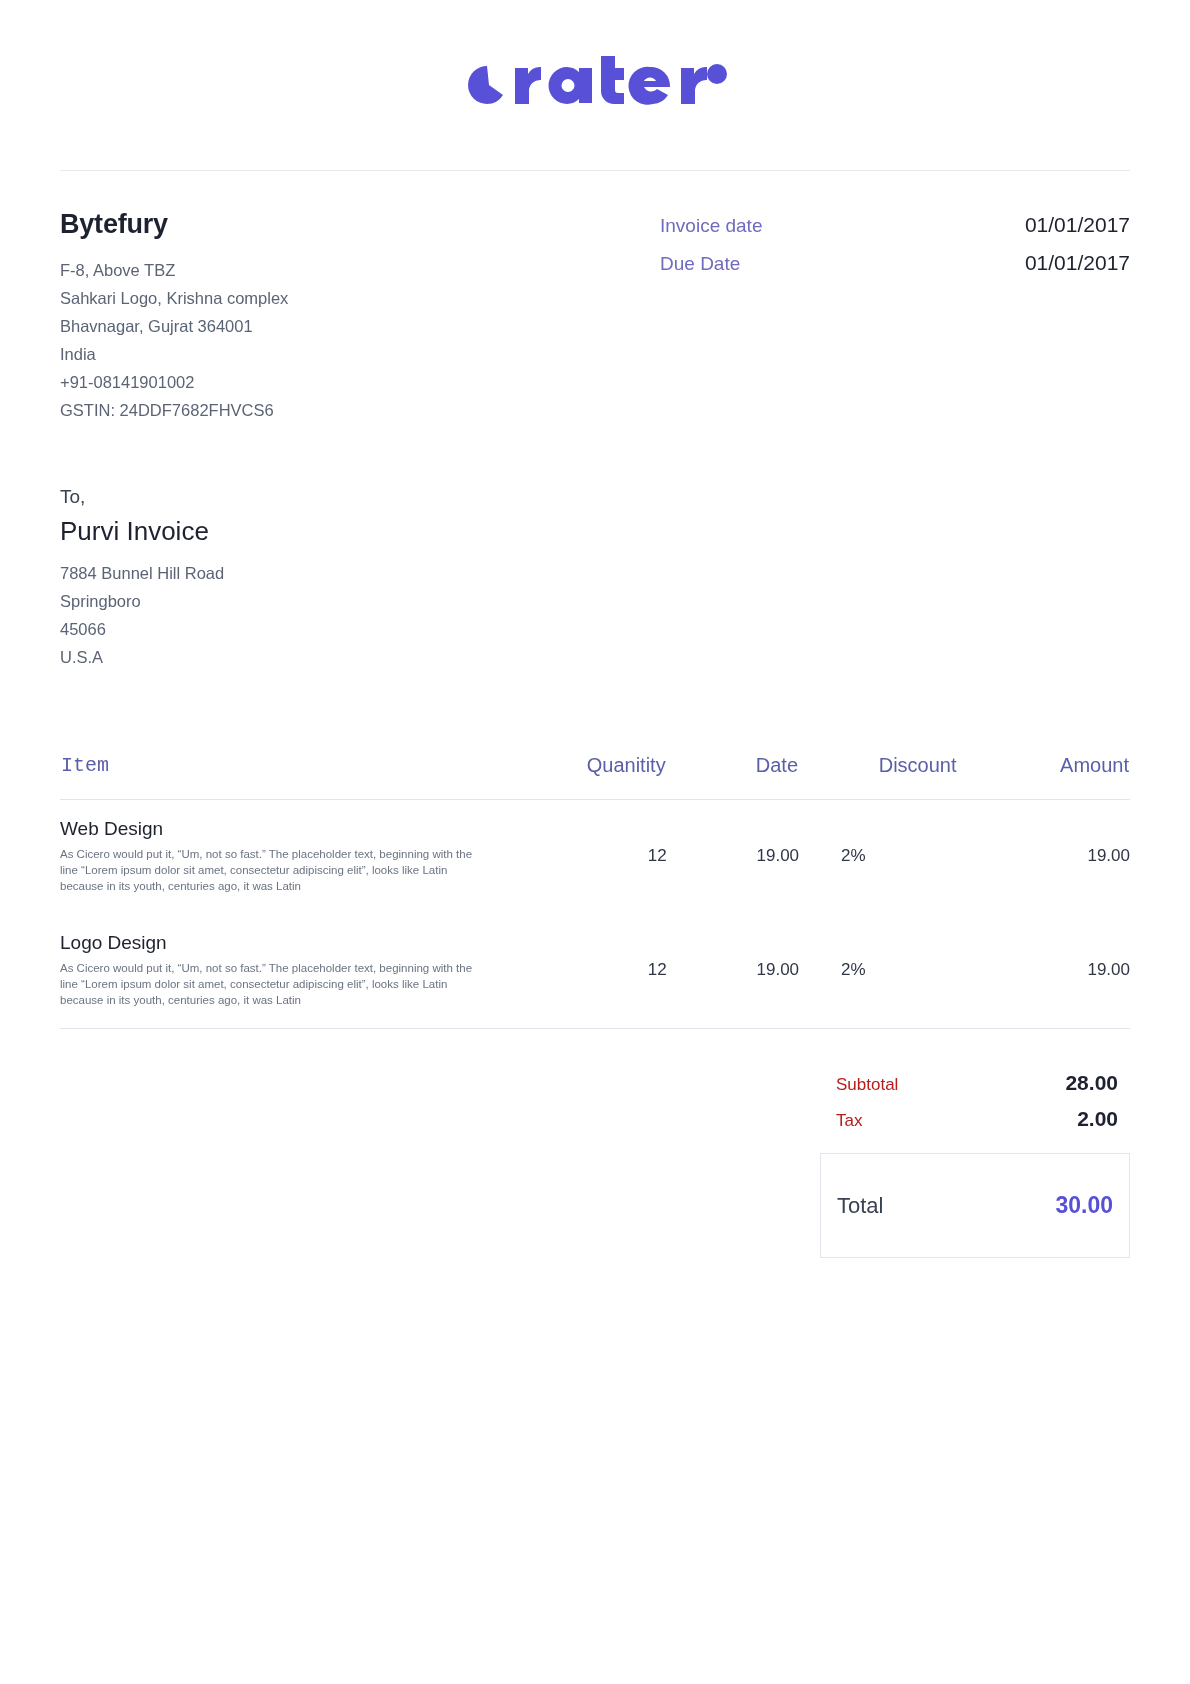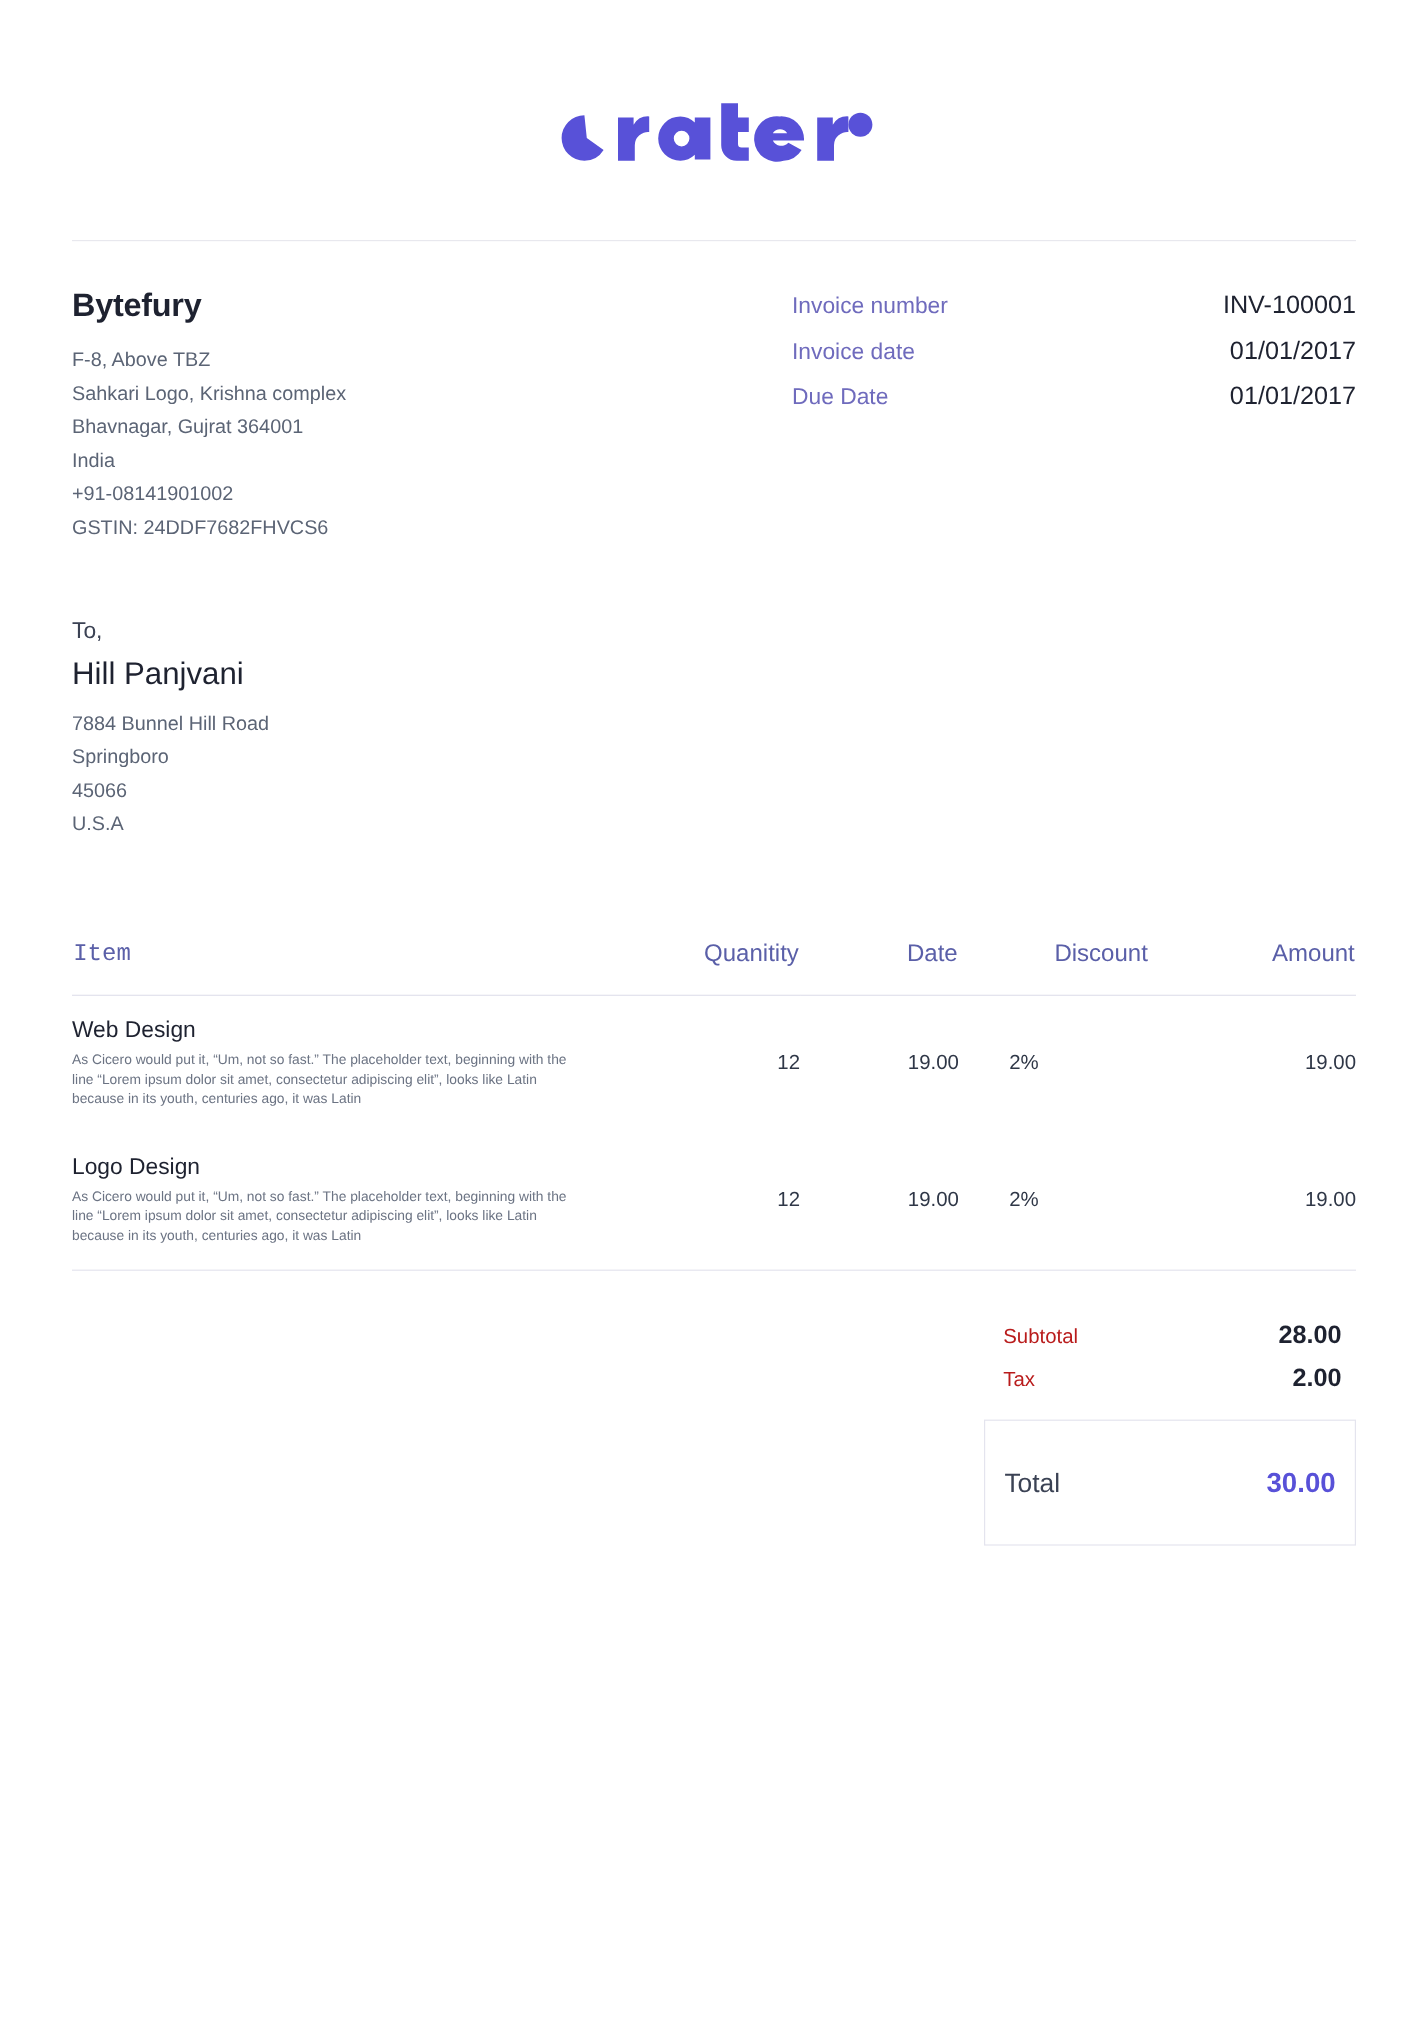--- a/index.html
+++ b/index.html
@@ -13,21 +13,20 @@
     height: 1684px;
     font-family: "Liberation Sans", sans-serif;
     color: #2f3747;
     position: relative;
   }
   .page {
     width: 1190px;
     height: 1212px;
     padding: 0 60px;
     position: relative;
-    margin-top: 30px;
   }
 
   
   .logo-area {
     height: 170px;
     display: flex;
     align-items: center;
     justify-content: center;
   }
   .logo-wrap {
@@ -223,37 +222,33 @@
       <div class="addr-line">F-8, Above TBZ</div>
       <div class="addr-line">Sahkari Logo, Krishna complex</div>
       <div class="addr-line">Bhavnagar, Gujrat 364001</div>
       <div class="addr-line">India</div>
       <div class="addr-line">+91-08141901002</div>
       <div class="addr-line">GSTIN: 24DDF7682FHVCS6</div>
     </div>
 
     <div class="meta-block">
       <div class="meta-row">
-        <span class="meta-label">Invoice number</span>
-        <span class="meta-value">INV-100001</span>
-      </div>
-      <div class="meta-row">
         <span class="meta-label">Invoice date</span>
         <span class="meta-value">01/01/2017</span>
       </div>
       <div class="meta-row">
         <span class="meta-label">Due Date</span>
         <span class="meta-value">01/01/2017</span>
       </div>
     </div>
   </div>
 
   <div class="to-block">
     <div class="to-label">To,</div>
-    <div class="to-name">Hill Panjvani</div>
+    <div class="to-name">Purvi Invoice</div>
     <div class="to-line">7884 Bunnel Hill Road</div>
     <div class="to-line">Springboro</div>
     <div class="to-line">45066</div>
     <div class="to-line">U.S.A</div>
   </div>
 
   <table class="items">
     <thead>
       <tr>
         <th class="col-item">Item</th>

